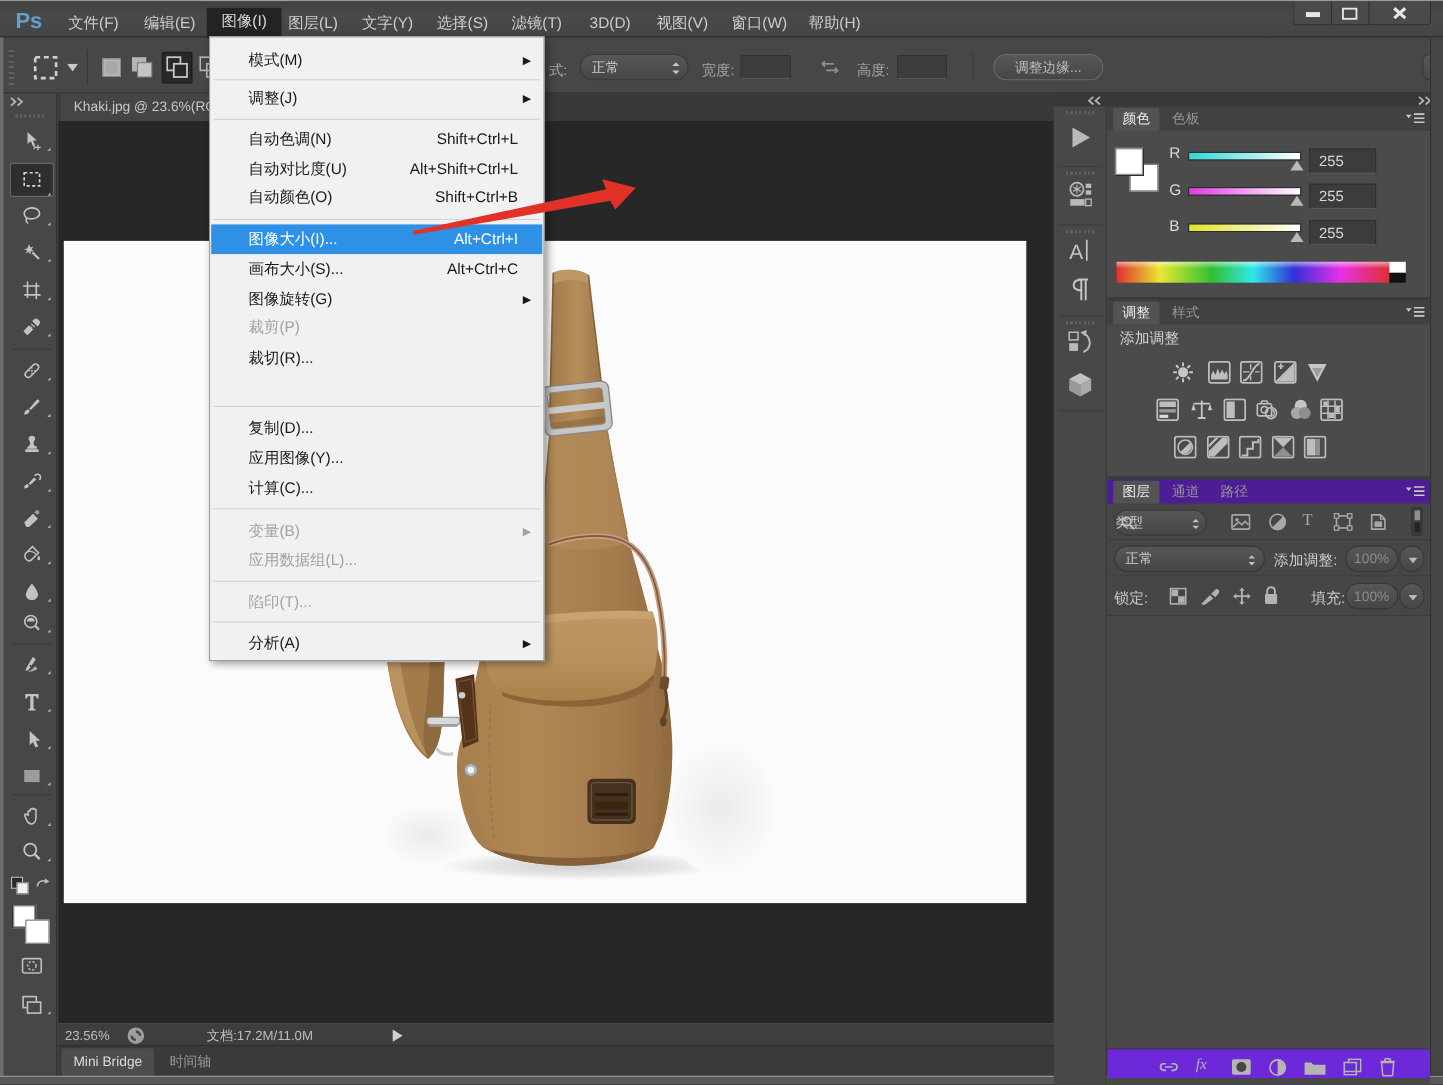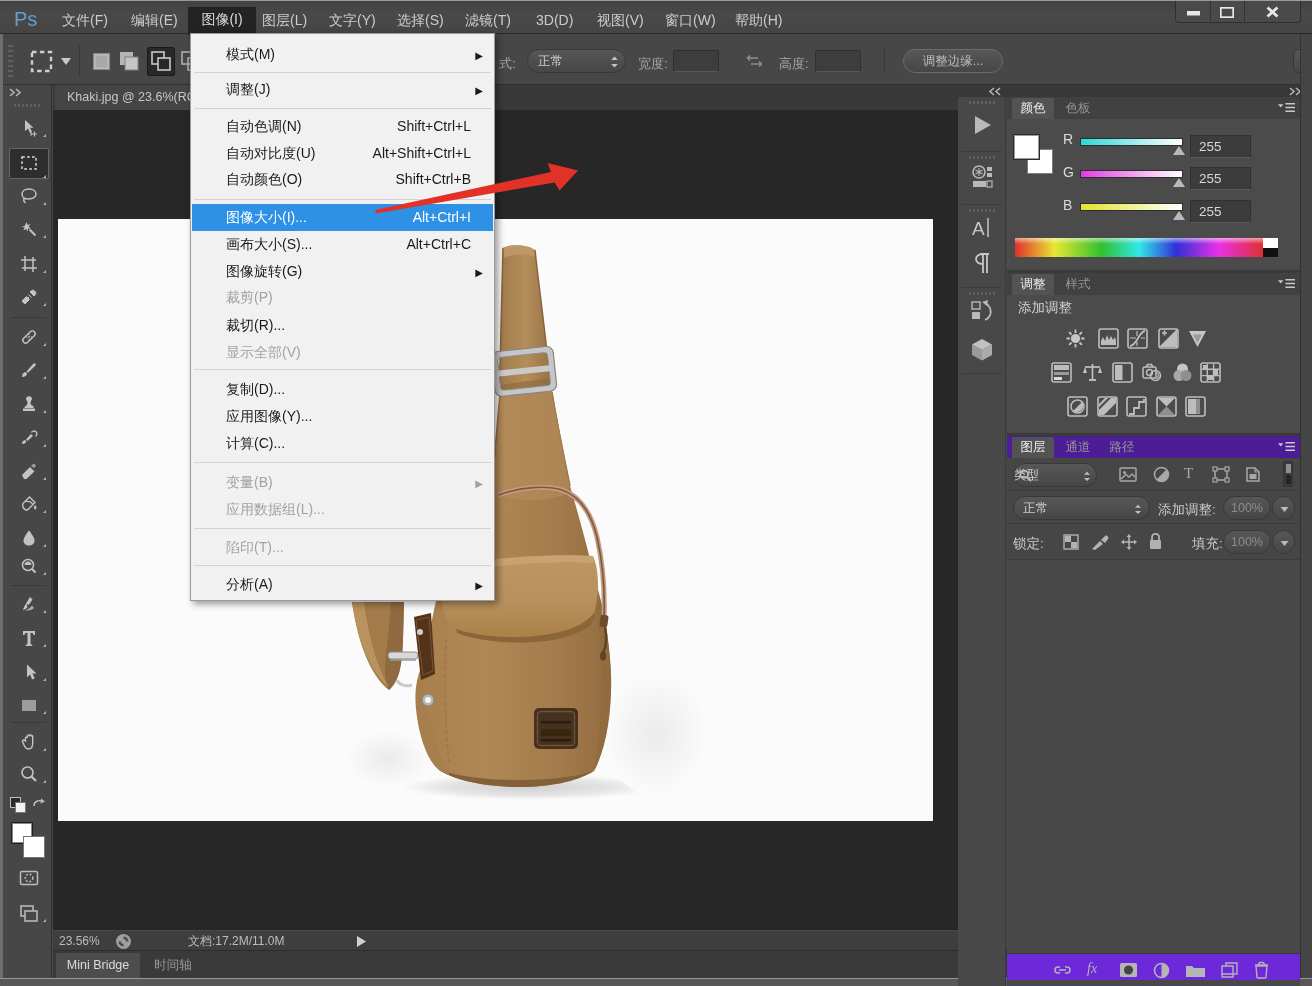--- a/index.html
+++ b/index.html
@@ -1,19 +1,19 @@
 <!DOCTYPE html>
 <html><head><meta charset="utf-8">
 <style>
 *{margin:0;padding:0;box-sizing:border-box}
 html,body{width:1312px;height:986px;overflow:hidden}
 body{font-family:"Liberation Sans",sans-serif;background:#474747;position:relative}
 .abs{position:absolute}
 #titlebar{left:0;top:0;width:1312px;height:34px;background:linear-gradient(#424242,#494949 40%,#454545);border-bottom:1px solid #2a2a2a;border-top:1px solid #9a9a9a}
-#pslogo{left:14px;top:7px;font-size:20px;font-weight:normal;color:#649fce}
+#pslogo{left:14px;top:7px;font-size:20px;font-weight:bold;color:#649fce}
 .mi{top:9px;height:20px;line-height:20px;font-size:14px;color:#cccccc;white-space:nowrap}
 #mi-img{background:#232323;left:188px;top:6px;width:68px;height:28px;text-align:center;line-height:25px;color:#dadada}
 #optbar{left:0;top:35px;width:1312px;height:50px;background:#474747;border-bottom:1px solid #303030}
 .optxt{position:absolute;font-size:13px;color:#a6a6a6;white-space:nowrap;top:54px;height:20px;line-height:20px}
 .opin{position:absolute;top:50px;height:22px;background:#3d3d3d;border:1px solid #2f2f2f;border-bottom-color:#575757;border-radius:2px}
 #toolbar{left:0;top:85px;width:52px;height:893px;background:#474747;border-right:1px solid #313131;border-left:3px solid #6e6e6e}
 #tabbar{left:53px;top:85px;width:905px;height:25px;background:#393939}
 #doctab{left:2px;top:0px;width:245px;height:25px;background:#454545;color:#c7c7c7;font-size:12.5px;line-height:25px;padding-left:12px;border-right:1px solid #282828}
 #docarea{left:53px;top:110px;width:905px;height:820px;background:#272727}
 #canvas{left:58px;top:219px;width:875px;height:602px;background:#fbfbfb}
@@ -756,23 +756,20 @@
   <div class="mitem" style="top:224px">
       <span class="lab">图像旋转(G)</span>
       <span class="arr">▶</span>
     </div>
   <div class="mitem dis" style="top:250px">
       <span class="lab">裁剪(P)</span>
     </div>
   <div class="mitem" style="top:278px">
       <span class="lab">裁切(R)...</span>
     </div>
-  <div class="mitem dis" style="top:305px">
-      <span class="lab">显示全部(V)</span>
-    </div>
   <div class="msep" style="top:335px"></div>
   <div class="mitem" style="top:342px">
       <span class="lab">复制(D)...</span>
     </div>
   <div class="mitem" style="top:369px">
       <span class="lab">应用图像(Y)...</span>
     </div>
   <div class="mitem" style="top:396px">
       <span class="lab">计算(C)...</span>
     </div>

